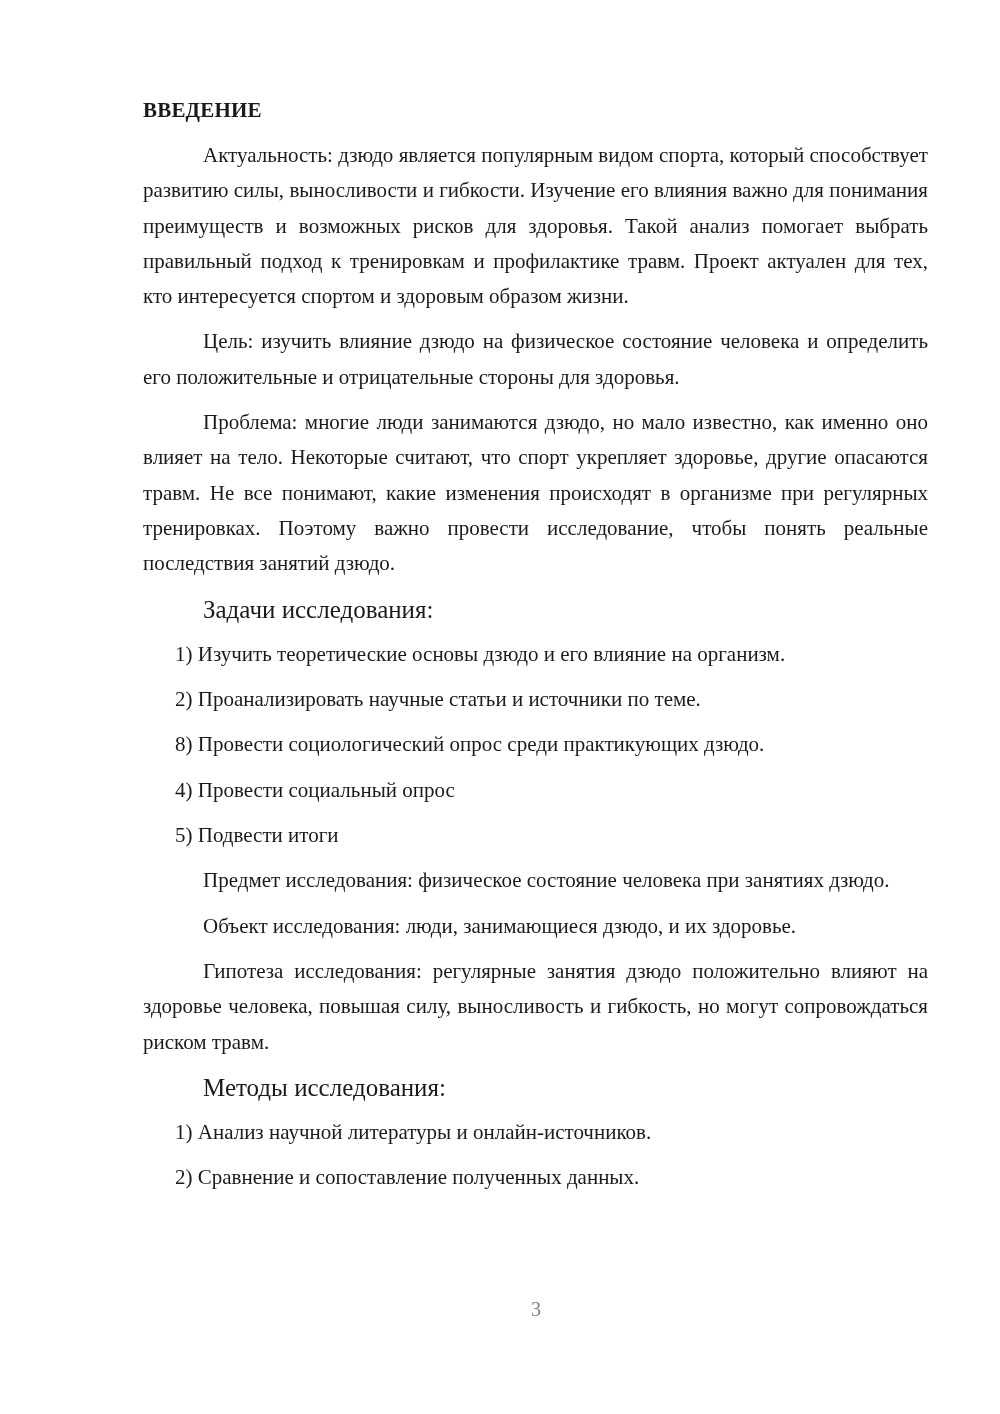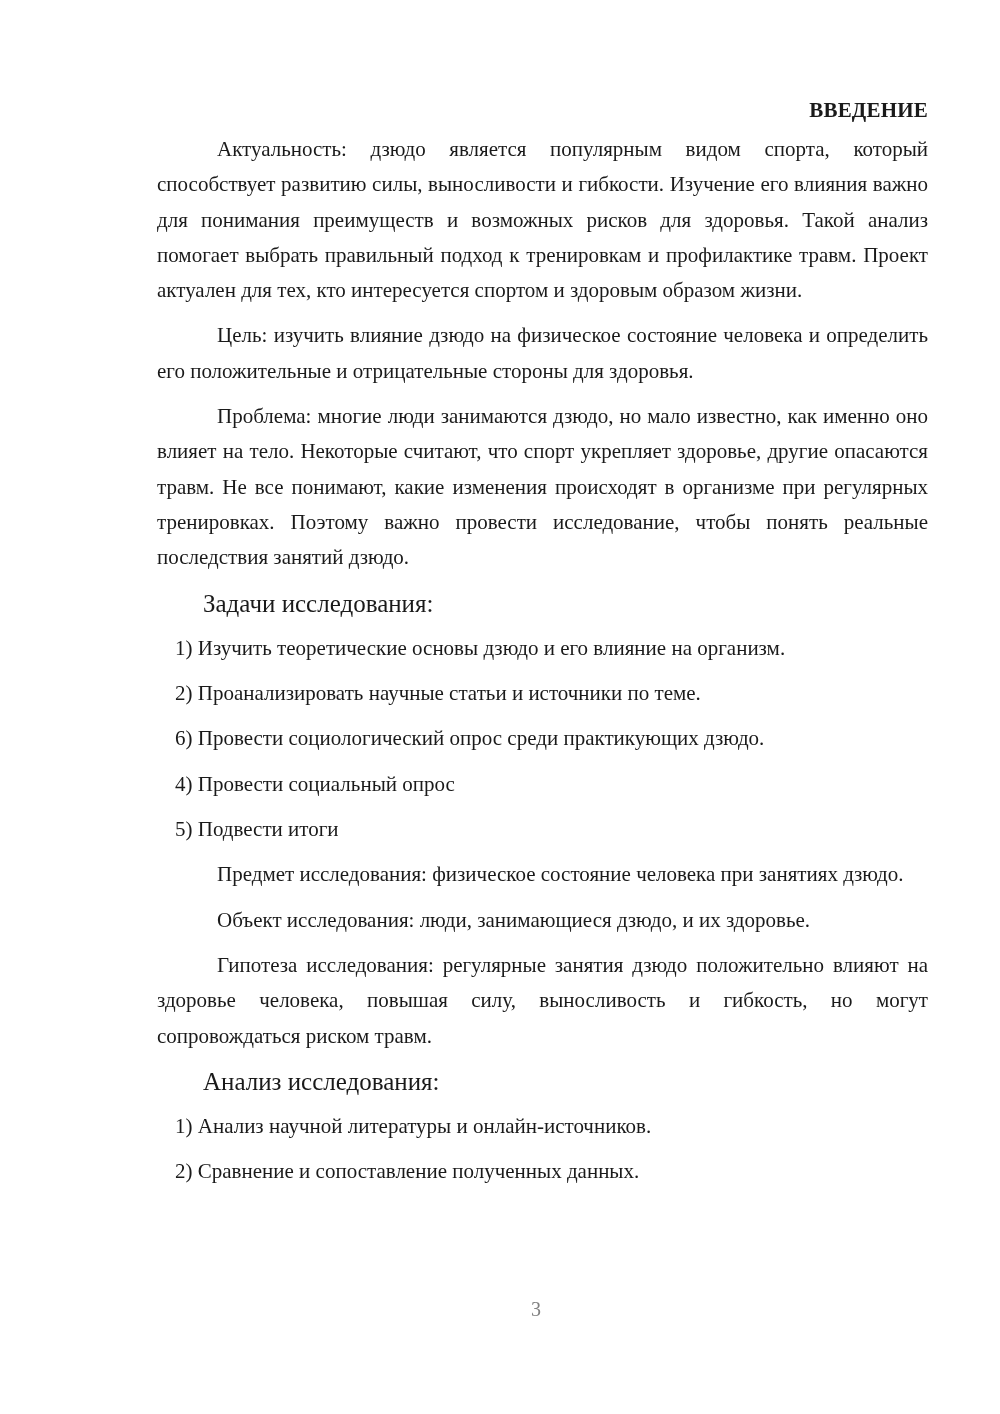--- a/index.html
+++ b/index.html
@@ -15,33 +15,33 @@
     font-family: "Liberation Serif", "DejaVu Serif", serif;
     color: #1a1a1a;
   }
   .page {
     position: absolute;
     left: 143px;
     top: 96px;
     width: 785px;
   }
   .title {
-    text-align: right;
+    text-align: left;
     font-weight: bold;
     font-size: 21px;
     line-height: 28px;
-    margin: 0 0 8px 0;
+    margin: 0 0 14px 0;
     letter-spacing: 0.2px;
   }
   .para {
     font-size: 21px;
     line-height: 35.3px;
     text-align: justify;
     text-indent: 60px;
-    margin: 0 0 10px 14px;
+    margin: 0 0 10px 0;
     hyphens: none;
   }
   .list-item {
     font-size: 21px;
     line-height: 35.3px;
     padding-left: 32px;
     margin: 0 0 10px 0;
     font-family: Liberation Serif, serif;
   }
   .list-label {
@@ -69,31 +69,31 @@
   <p class="para">Актуальность: дзюдо является популярным видом спорта, который способствует развитию силы, выносливости и гибкости. Изучение его влияния важно для понимания преимуществ и возможных рисков для здоровья. Такой анализ помогает выбрать правильный подход к тренировкам и профилактике травм. Проект актуален для тех, кто интересуется спортом и здоровым образом жизни.</p>
 
   <p class="para">Цель: изучить влияние дзюдо на физическое состояние человека и определить его положительные и отрицательные стороны для здоровья.</p>
 
   <p class="para">Проблема: многие люди занимаются дзюдо, но мало известно, как именно оно влияет на тело. Некоторые считают, что спорт укрепляет здоровье, другие опасаются травм. Не все понимают, какие изменения происходят в организме при регулярных тренировках. Поэтому важно провести исследование, чтобы понять реальные последствия занятий дзюдо.</p>
 
   <p class="list-label">Задачи исследования:</p>
   <div>
     <p class="list-item">1) Изучить теоретические основы дзюдо и его влияние на организм.</p>
     <p class="list-item">2) Проанализировать научные статьи и источники по теме.</p>
-    <p class="list-item">6) Провести социологический опрос среди практикующих дзюдо.</p>
+    <p class="list-item">8) Провести социологический опрос среди практикующих дзюдо.</p>
     <p class="list-item">4) Провести социальный опрос</p>
     <p class="list-item">5) Подвести итоги</p>
   </div>
 
   <p class="para">Предмет исследования: физическое состояние человека при занятиях дзюдо.</p>
 
   <p class="para">Объект исследования: люди, занимающиеся дзюдо, и их здоровье.</p>
 
   <p class="para">Гипотеза исследования: регулярные занятия дзюдо положительно влияют на здоровье человека, повышая силу, выносливость и гибкость, но могут сопровождаться риском травм.</p>
 
-  <p class="list-label">Анализ исследования:</p>
+  <p class="list-label">Методы исследования:</p>
   <div>
     <p class="list-item">1) Анализ научной литературы и онлайн-источников.</p>
     <p class="list-item">2) Сравнение и сопоставление полученных данных.</p>
   </div>
 </div>
 
 <div class="page-number">3</div>
 
 </body></html>

